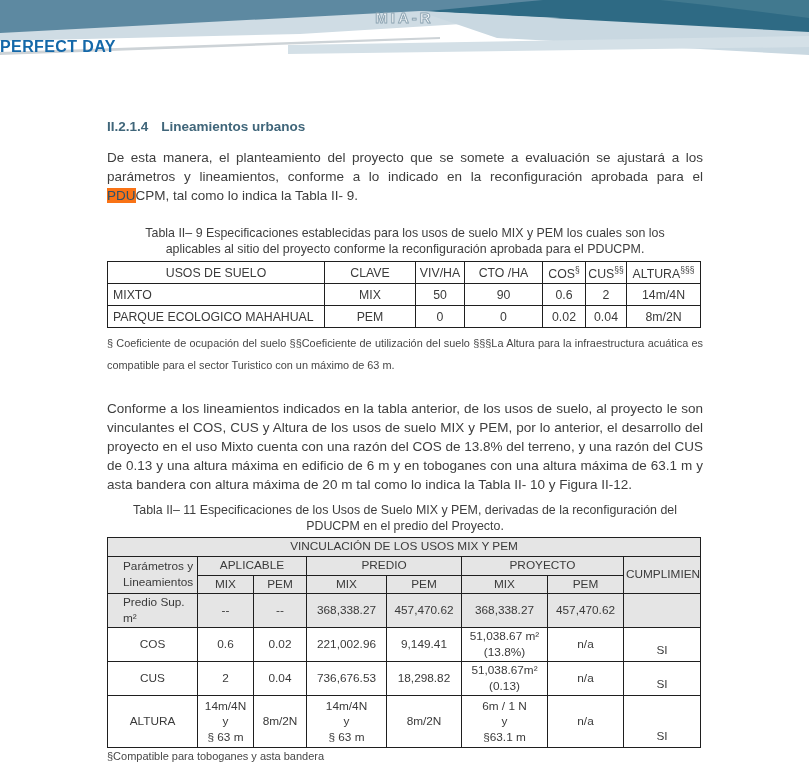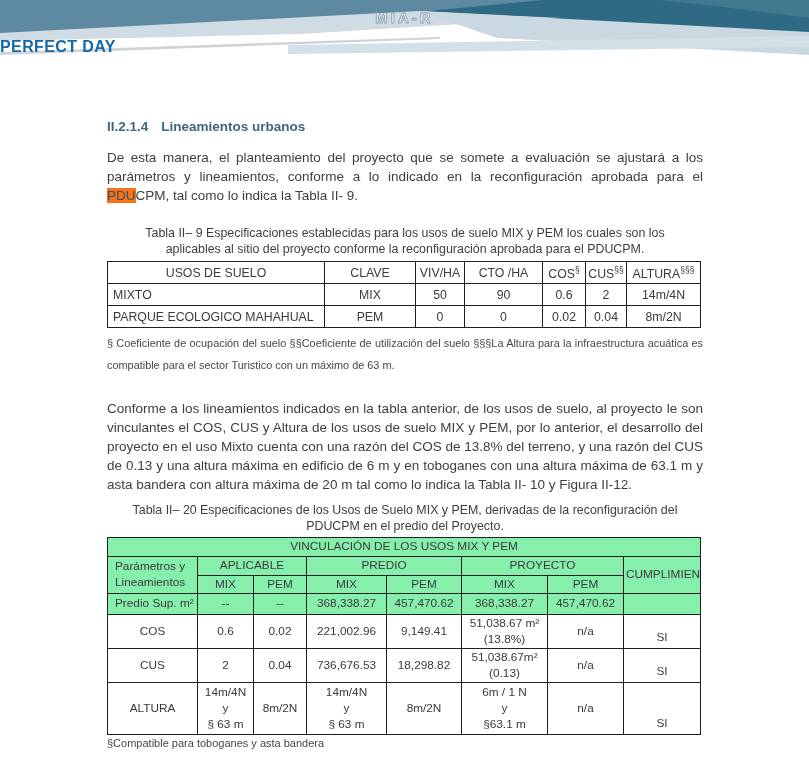--- a/index.html
+++ b/index.html
@@ -69,22 +69,22 @@
   .t9 sup { font-size: 8.5px; }
 
   .footnote9 {
     margin-top: 5px; font-size: 10.9px; line-height: 2.0;
     text-align: justify; color: #474747;
   }
 
   
   .t10 { width: 593px; margin-top: 1px; }
   .t10 td { font-size: 11.8px; text-align: center; vertical-align: middle; padding: 1px 2px; line-height: 1.32; }
-  .t10 .blue td { background: #86efac; }
-  .t10 td.left { text-align: left; padding-left: 7px; }
+  .t10 .blue td { background: #e5e5e5; }
+  .t10 td.left { text-align: left; padding-left: 15px; }
   .t10 .r-title  td { height: 17px; }
   .t10 .r-group  td { height: 17px; }
   .t10 .r-sub    td { height: 17px; }
   .t10 .r-predio td { height: 21px; }
   .t10 .r-cos td, .t10 .r-cus td { height: 33px; }
   .t10 .r-altura td { height: 52px; }
   .t10 td.multi { white-space: pre-line; }
   .t10 td.cump-val { vertical-align: bottom; padding-bottom: 3px; }
 
   .footnote10 { margin-top: 2px; font-size: 11px; color: #474747; }
@@ -156,21 +156,21 @@
           <td>0.04</td>
           <td>8m/2N</td>
         </tr>
       </tbody>
     </table>
 
     <p class="footnote9">§ Coeficiente de ocupación del suelo §§Coeficiente de utilización del suelo §§§La Altura para la infraestructura acuática es compatible para el sector Turistico con un máximo de 63 m.</p>
 
     <p class="body-text p2">Conforme a los lineamientos indicados en la tabla anterior, de los usos de suelo, al proyecto le son vinculantes el COS, CUS y Altura de los usos de suelo MIX y PEM, por lo anterior, el desarrollo del proyecto en el uso Mixto cuenta con una razón del COS de 13.8% del terreno, y una razón del CUS de 0.13 y una altura máxima en edificio de 6 m y en toboganes con una altura máxima de 63.1 m y asta bandera con altura máxima de 20 m tal como lo indica la Tabla II- 10 y Figura II-12.</p>
 
-    <p class="caption cap10">Tabla II– 20 Especificaciones de los Usos de Suelo MIX y PEM, derivadas de la reconfiguración del PDUCPM en el predio del Proyecto.</p>
+    <p class="caption cap10">Tabla II– 11 Especificaciones de los Usos de Suelo MIX y PEM, derivadas de la reconfiguración del PDUCPM en el predio del Proyecto.</p>
 
     <table class="t10">
       <colgroup>
         <col style="width:90px">
           <col style="width:56px">
           <col style="width:53px">
           <col style="width:80px">
           <col style="width:75px">
           <col style="width:86px">
           <col style="width:76px">

